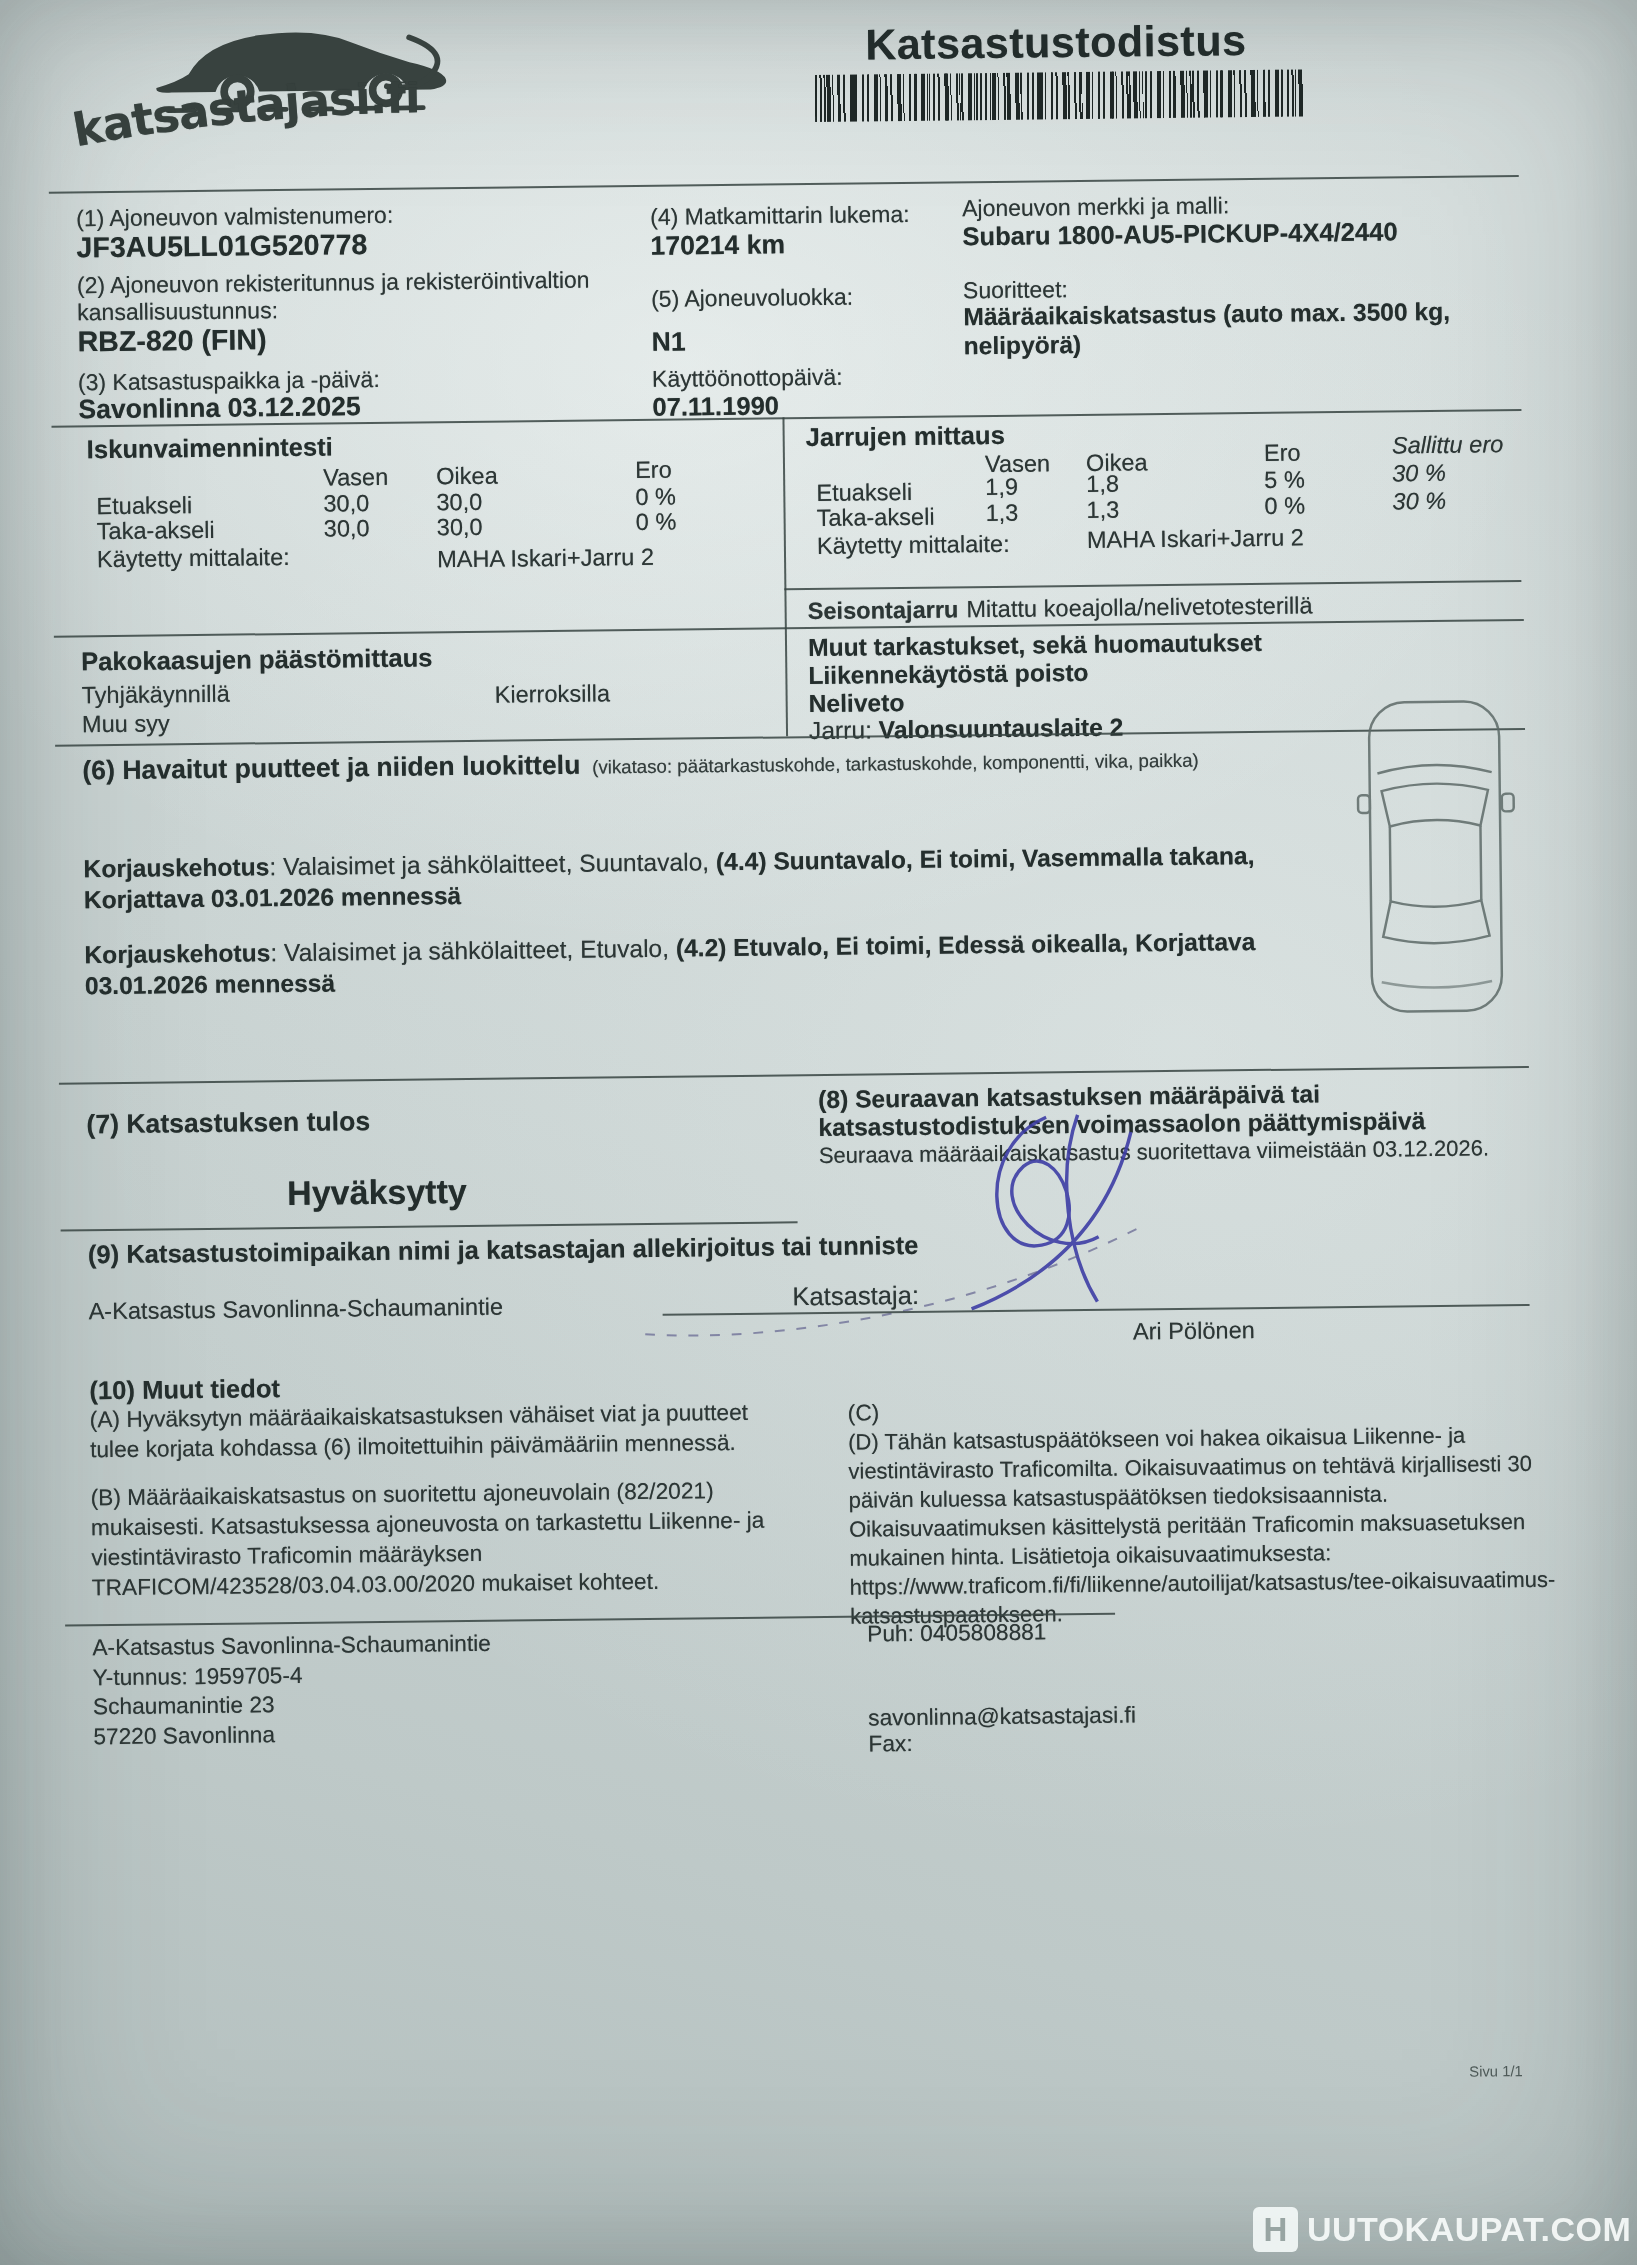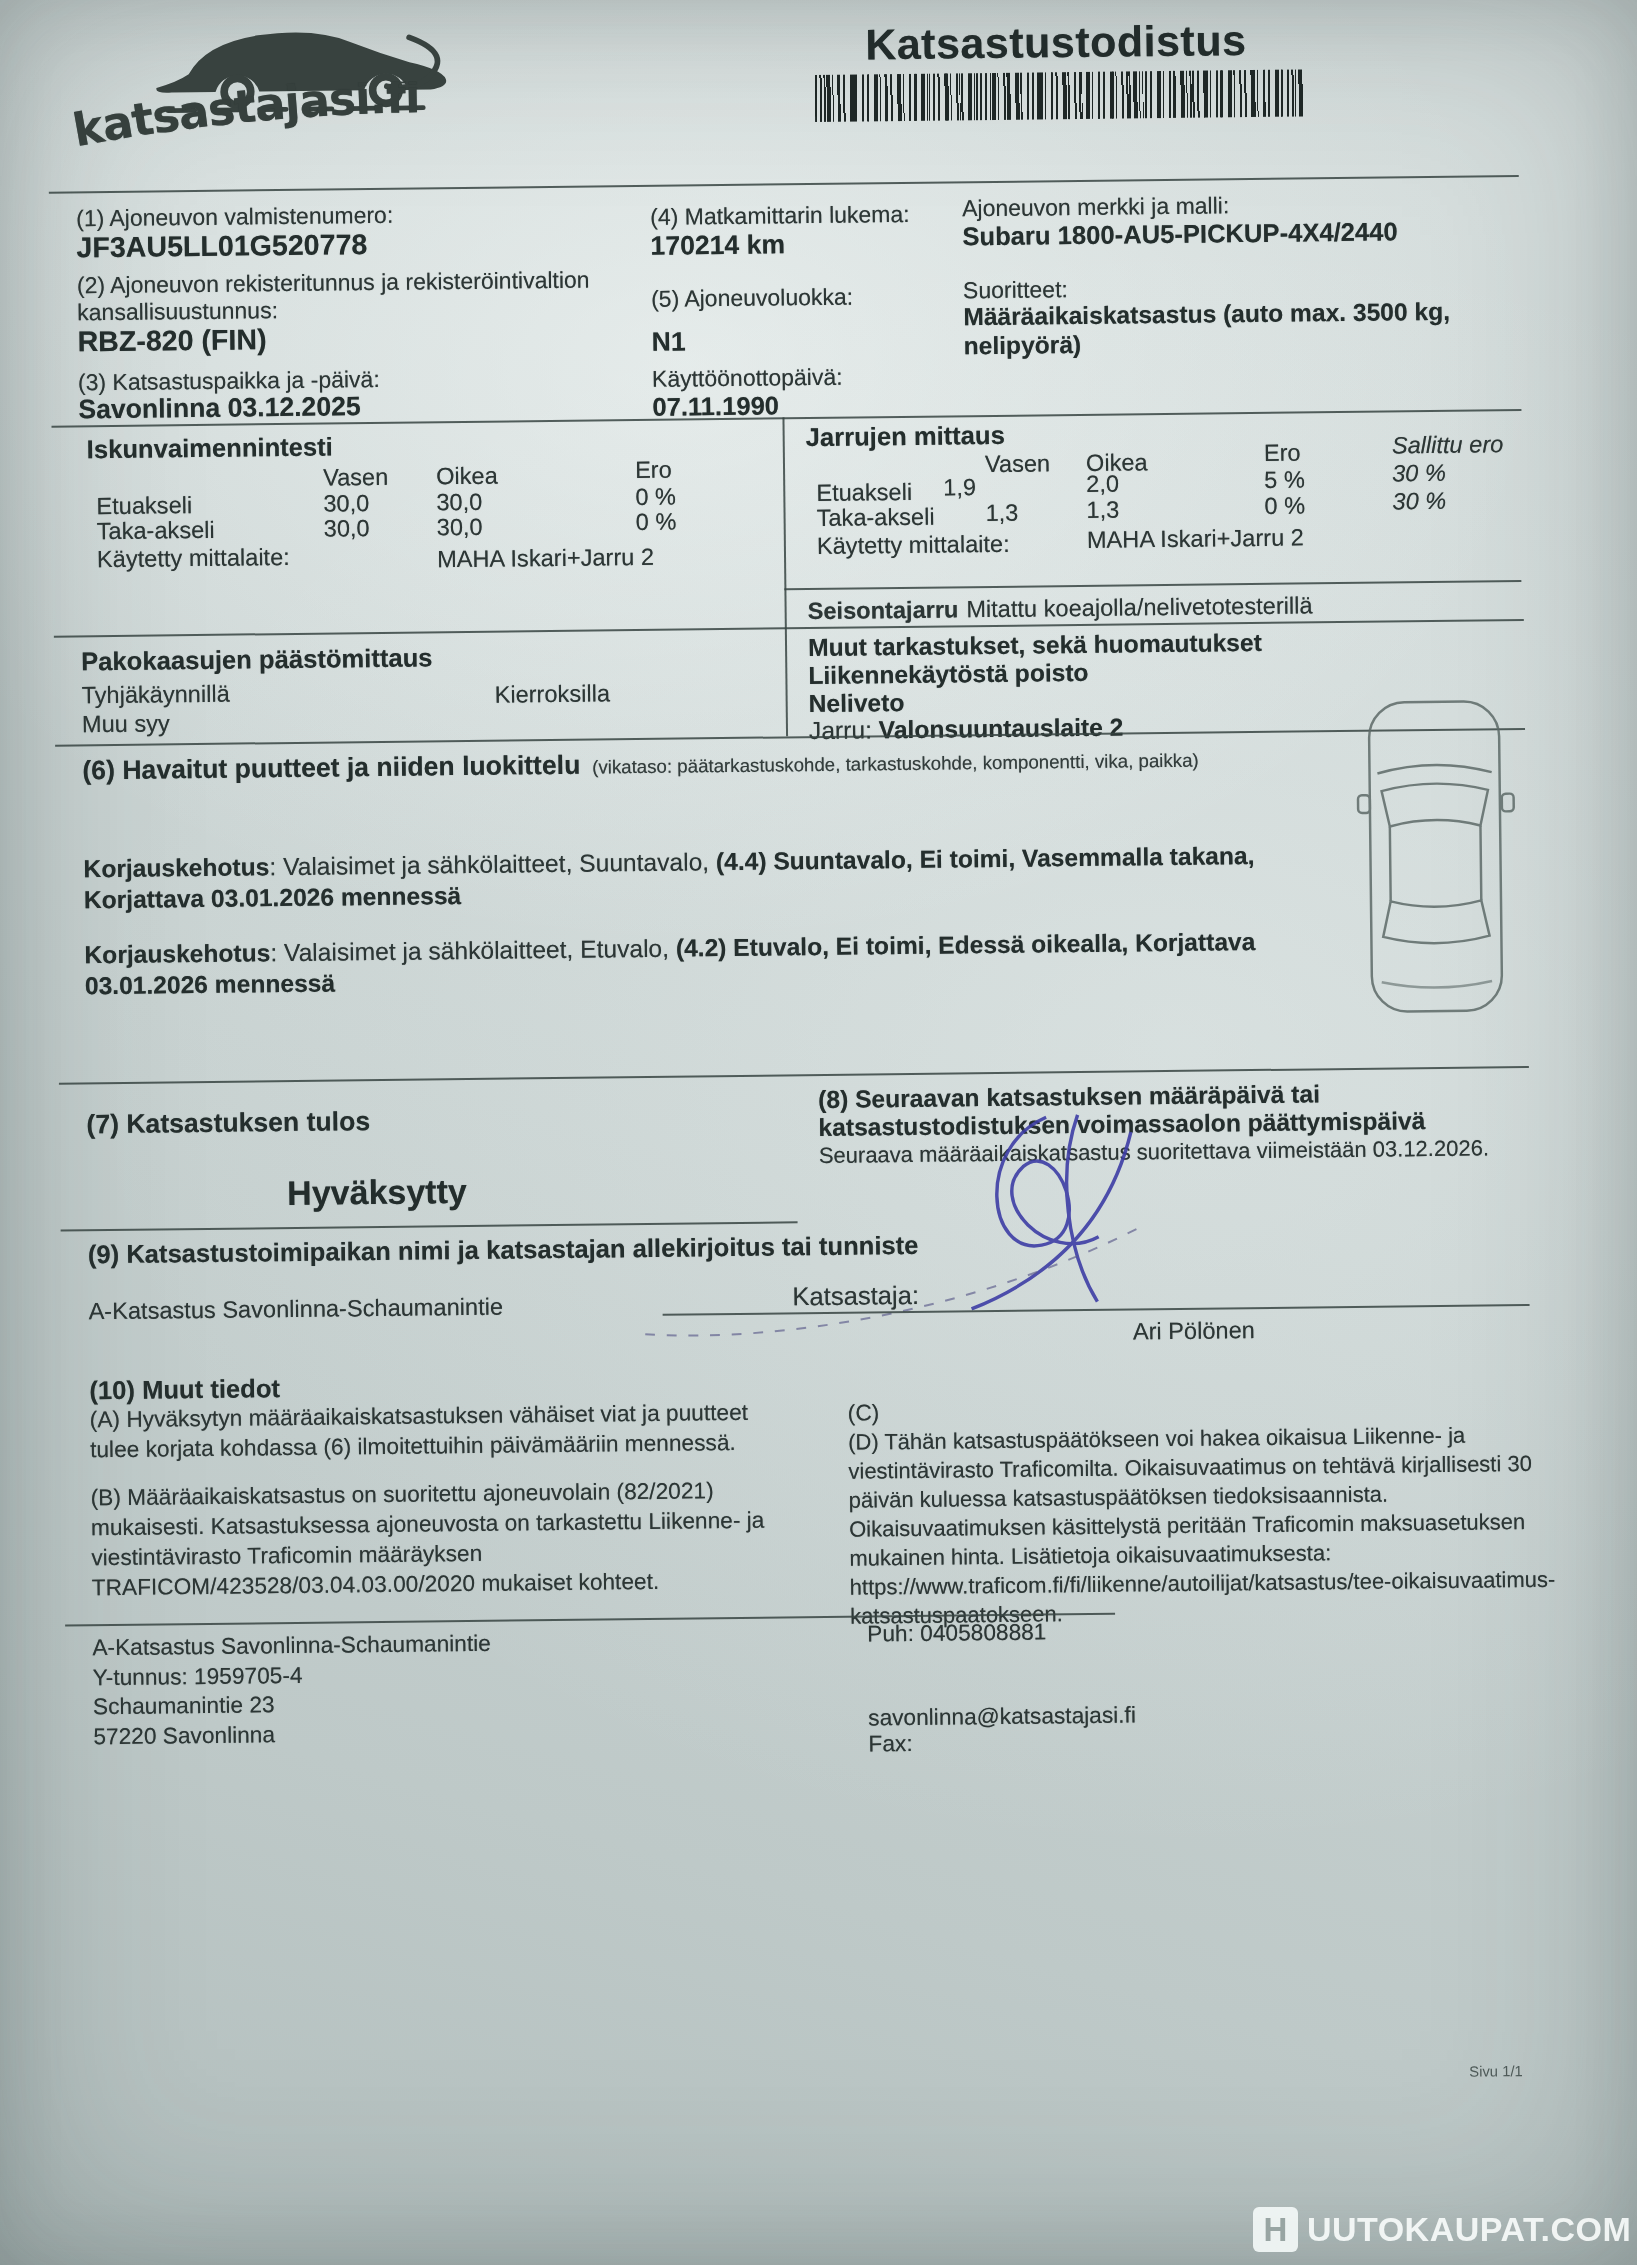--- a/index.html
+++ b/index.html
@@ -131,22 +131,22 @@
   <div class="t cell" style="left:101px;top:538px">Käytetty mittalaite:</div>
   <div class="t cell" style="left:441px;top:542px">MAHA Iskari+Jarru 2</div>
 
   <div class="t h" style="left:811px;top:422px">Jarrujen mittaus</div>
   <div class="t cell" style="left:990px;top:453px">Vasen</div>
   <div class="t cell" style="left:1091px;top:453px">Oikea</div>
   <div class="t cell" style="left:1269px;top:445px">Ero</div>
   <div class="t cell" style="left:1397px;top:439px;font-style:italic">Sallittu ero</div>
 
   <div class="t cell" style="left:821px;top:480px">Etuakseli</div>
-  <div class="t cell" style="left:948px;top:476px">1,9</div>
-  <div class="t cell" style="left:1091px;top:474px">2,0</div>
+  <div class="t cell" style="left:990px;top:476px">1,9</div>
+  <div class="t cell" style="left:1091px;top:474px">1,8</div>
   <div class="t cell" style="left:1269px;top:472px">5 %</div>
   <div class="t cell" style="left:1397px;top:467px;font-style:italic">30 %</div>
 
   <div class="t cell" style="left:821px;top:505px">Taka-akseli</div>
   <div class="t cell" style="left:990px;top:502px">1,3</div>
   <div class="t cell" style="left:1091px;top:500px">1,3</div>
   <div class="t cell" style="left:1269px;top:498px">0 %</div>
   <div class="t cell" style="left:1397px;top:495px;font-style:italic">30 %</div>
 
   <div class="t cell" style="left:821px;top:533px">Käytetty mittalaite:</div>

